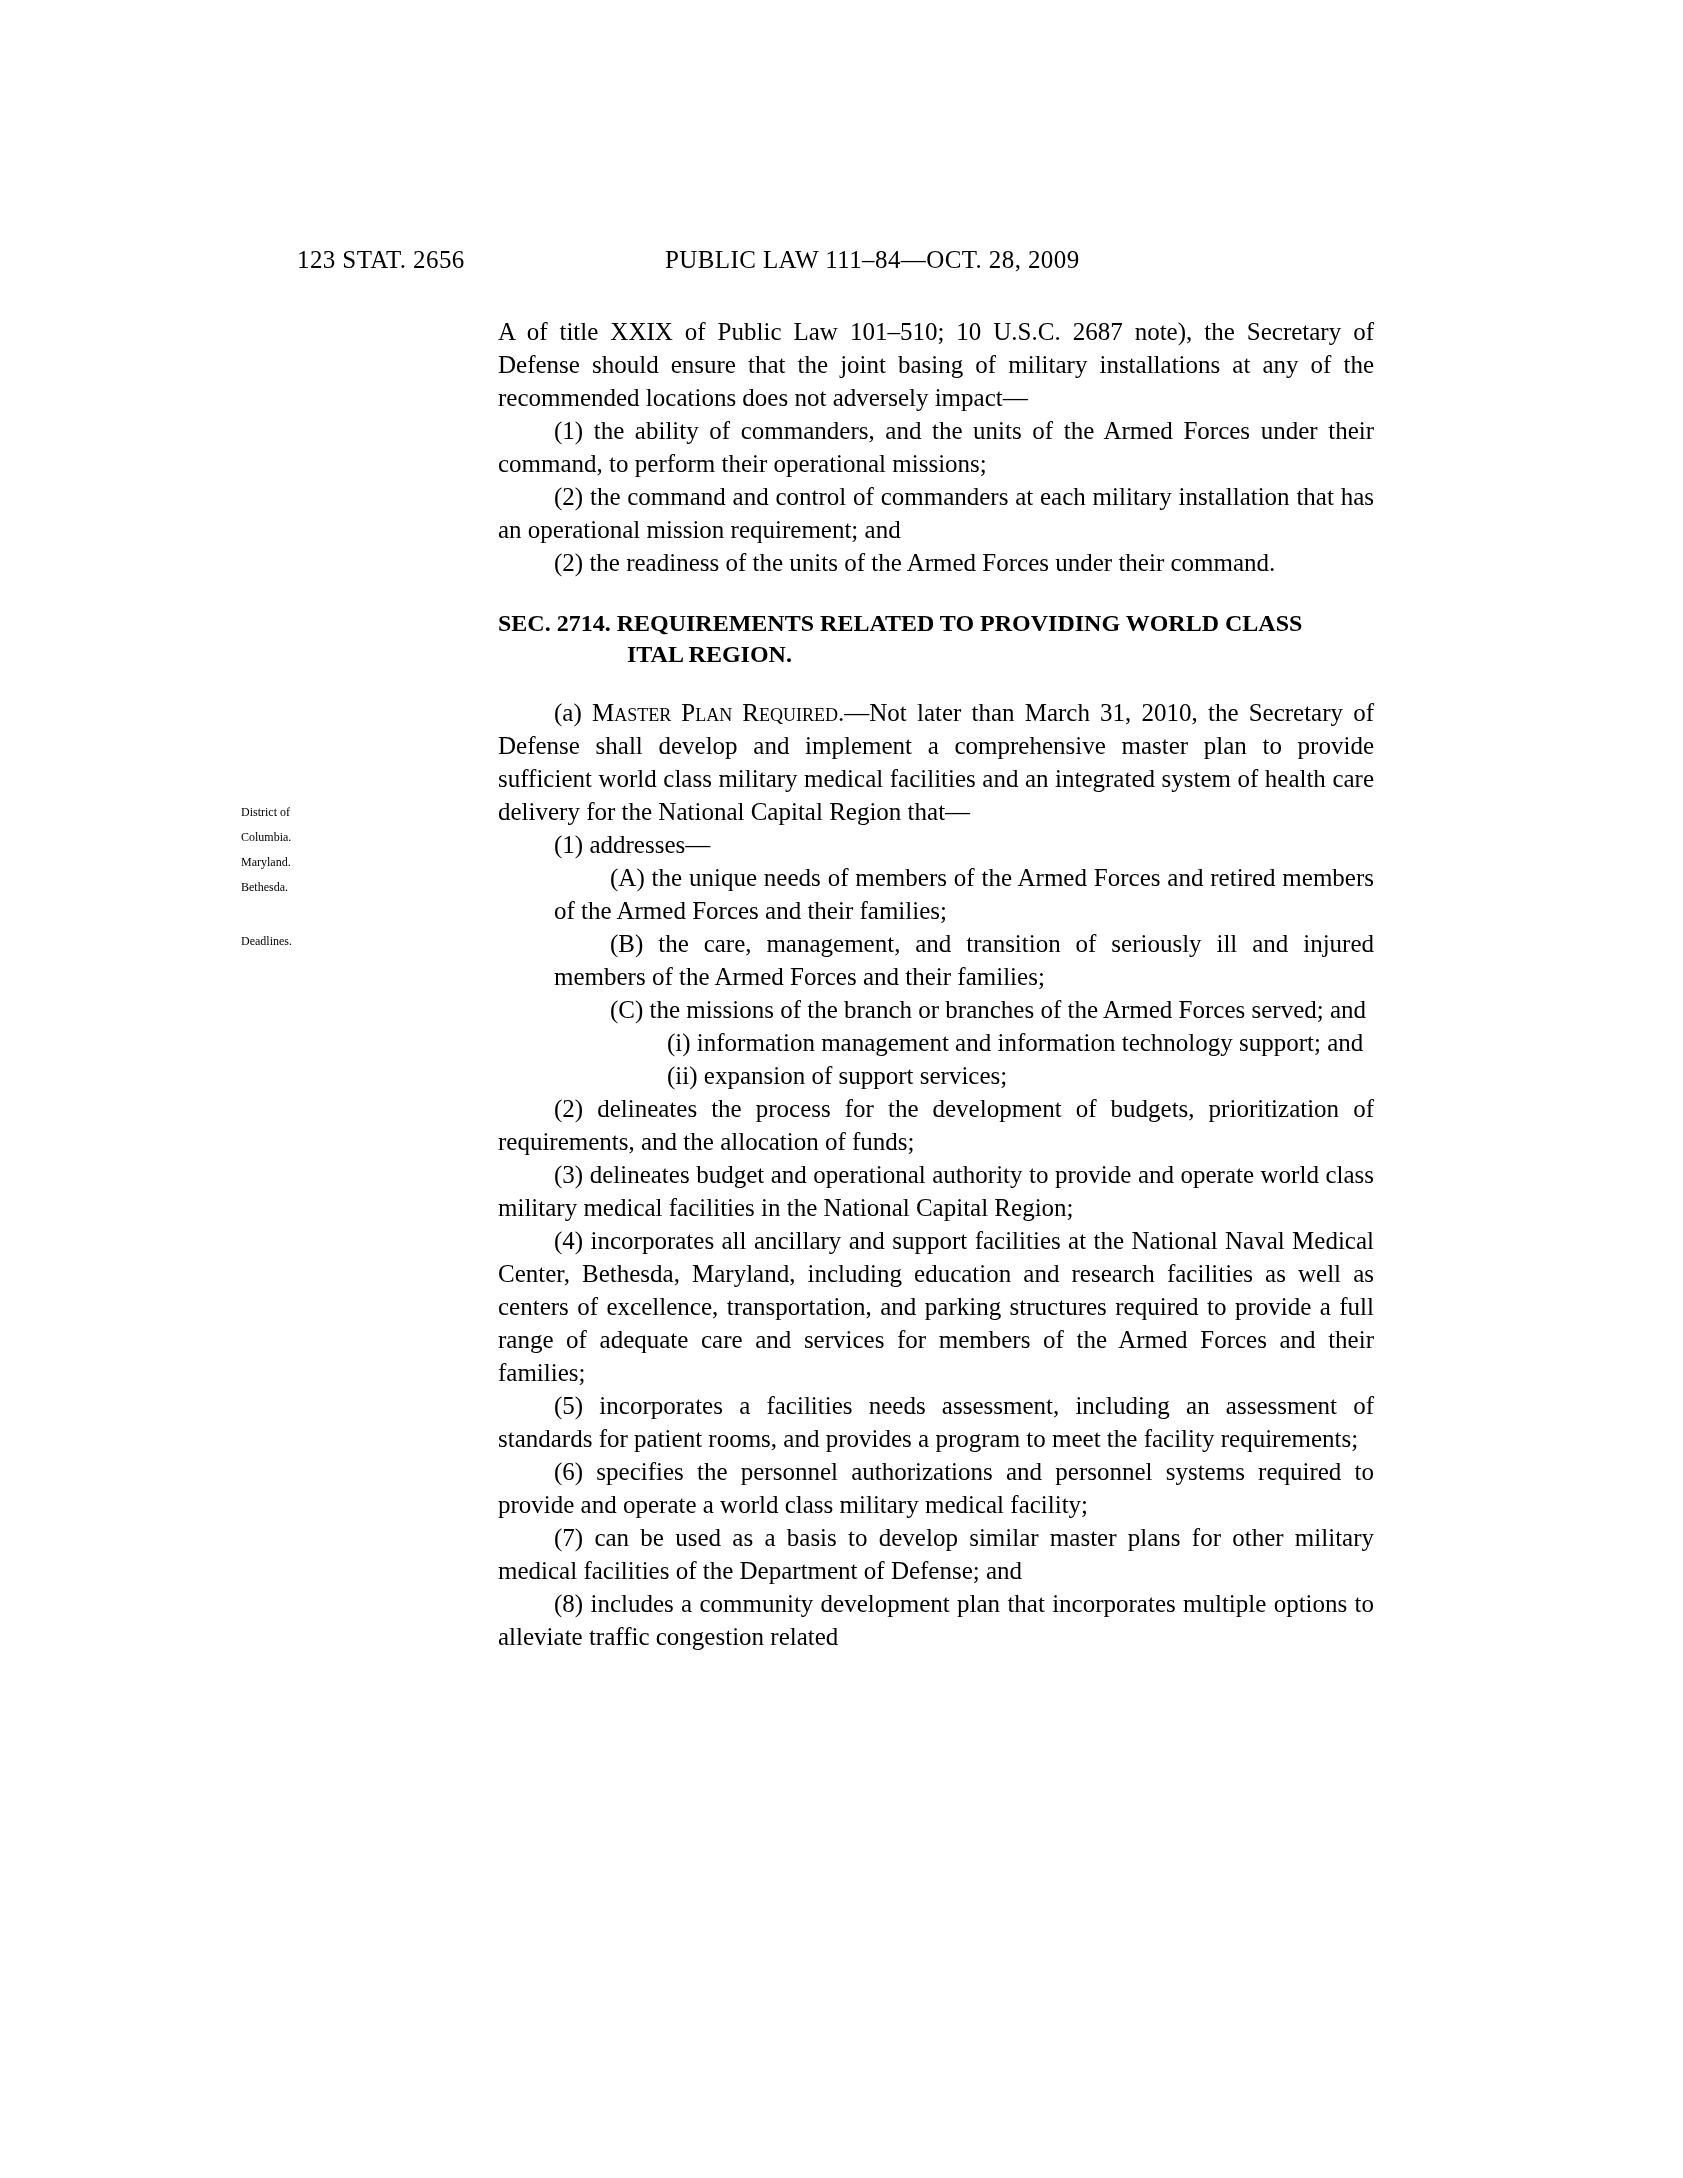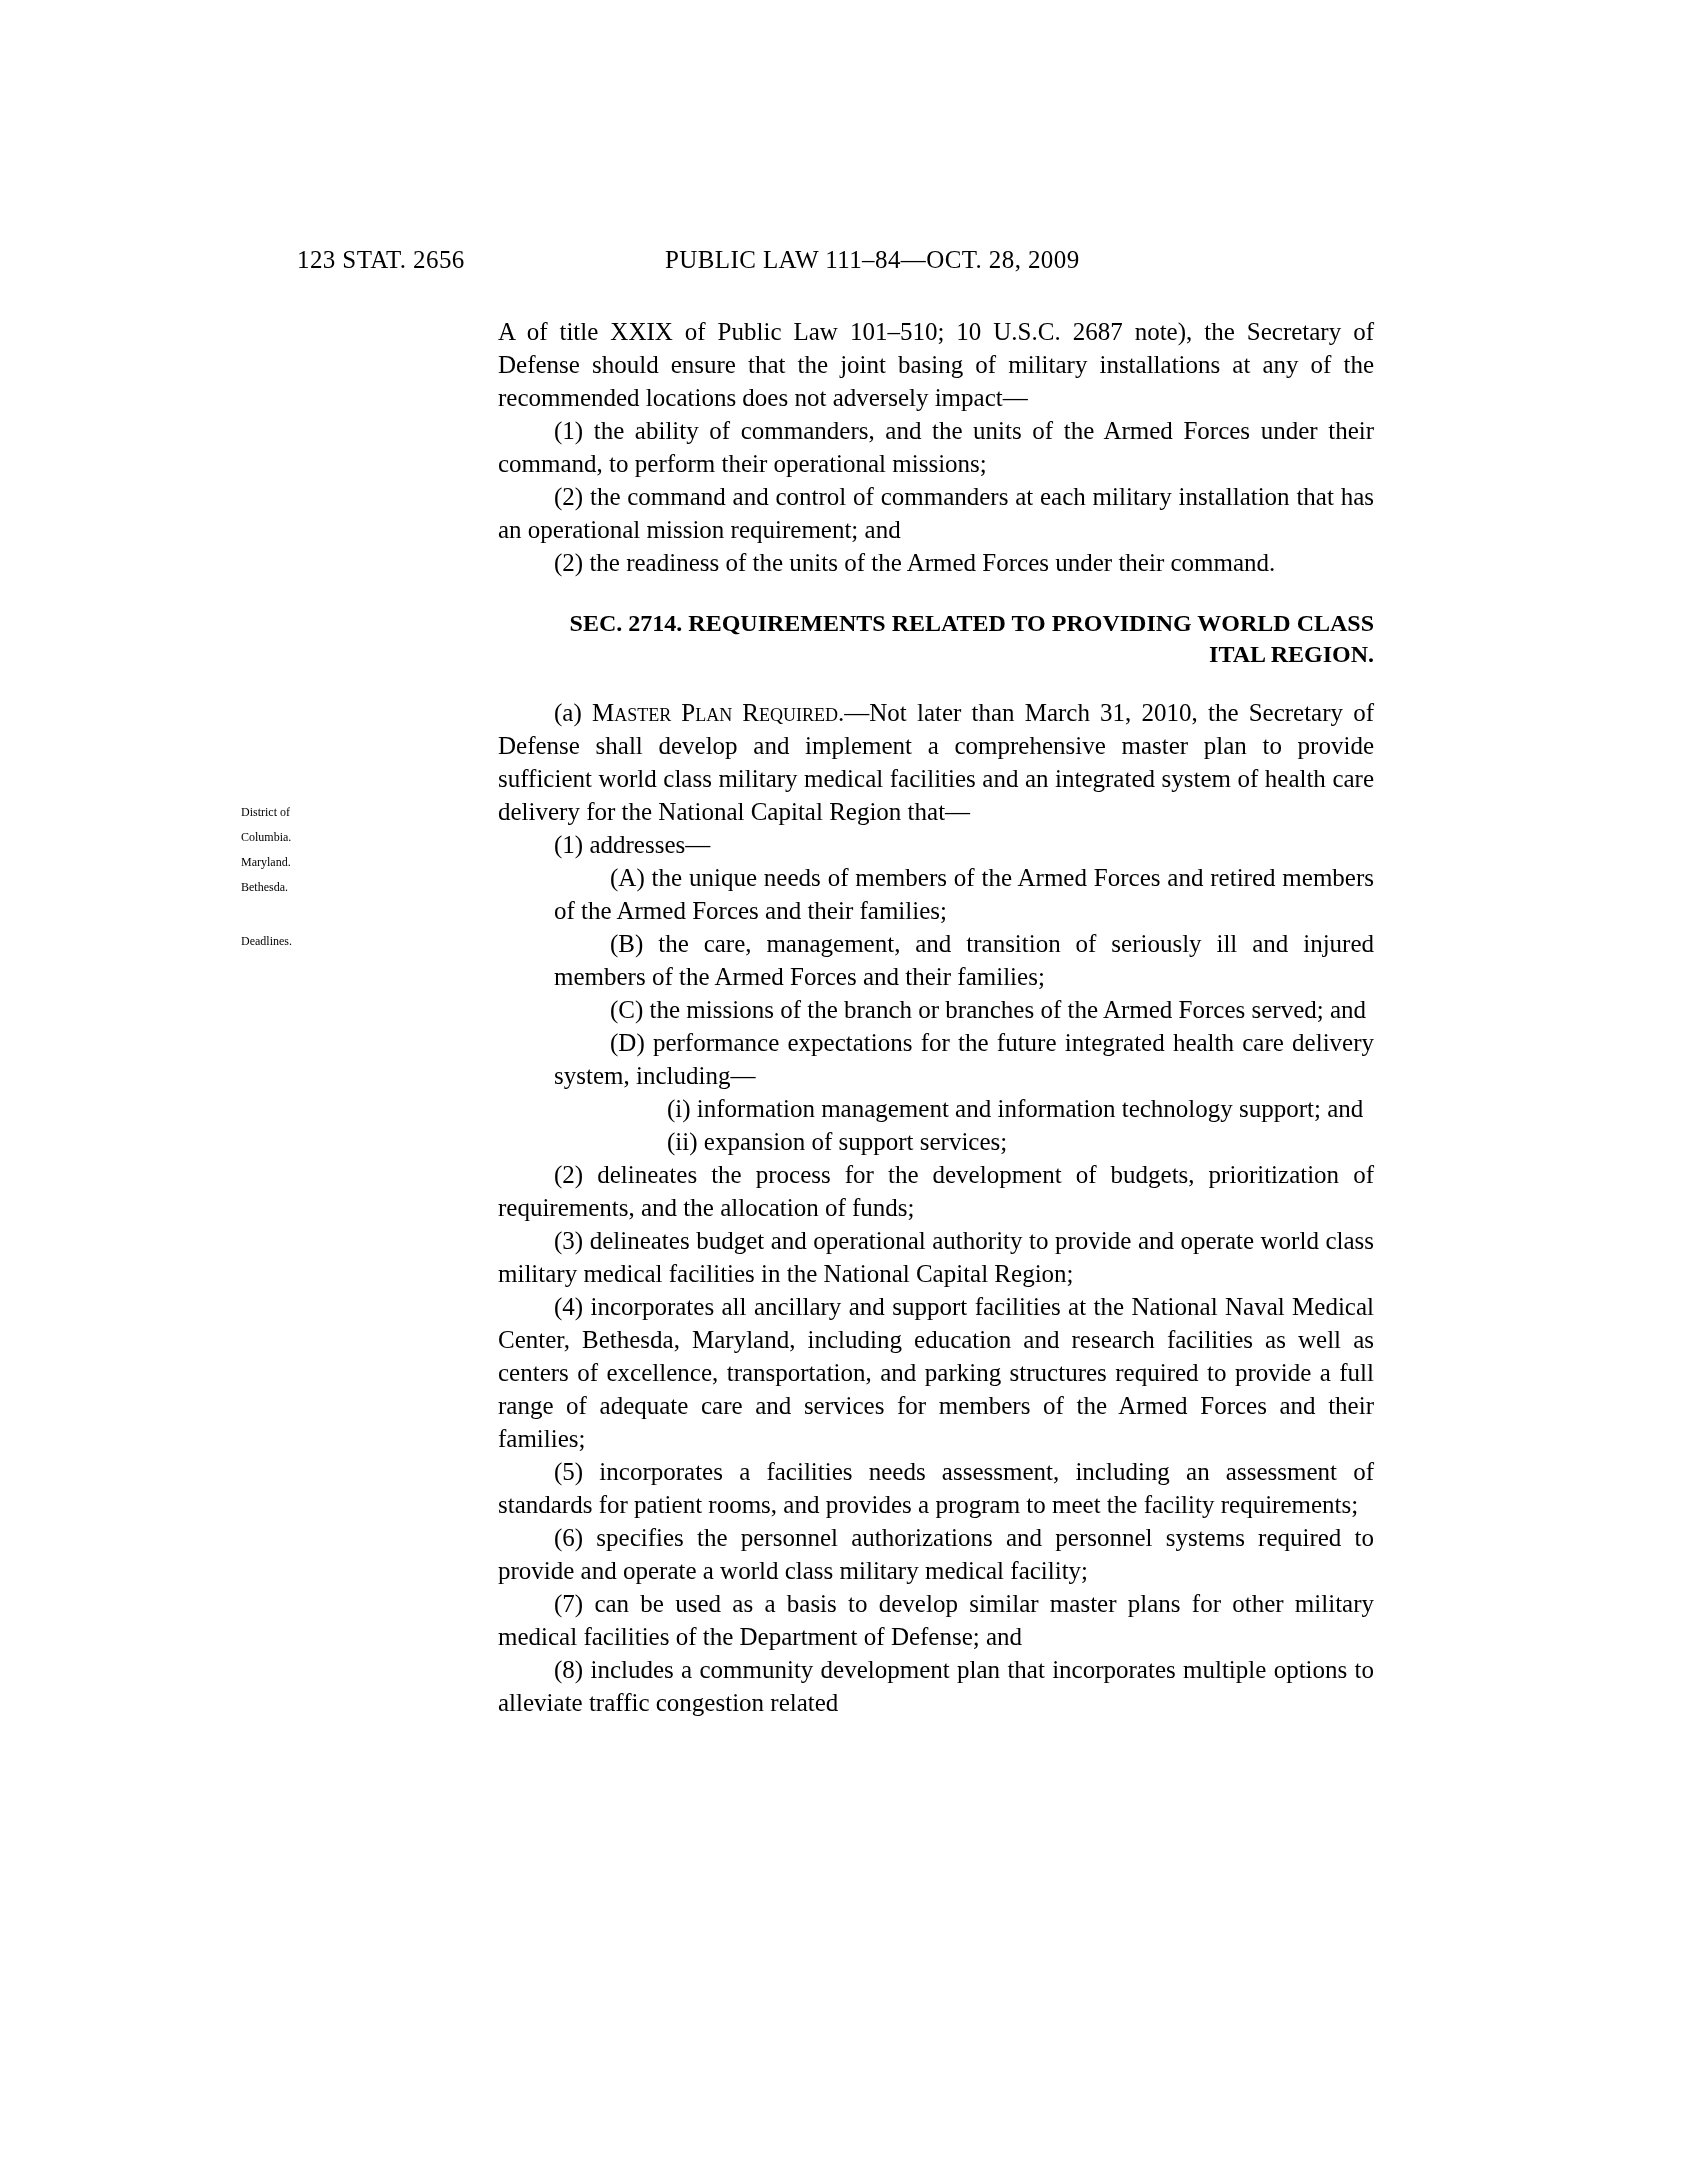--- a/index.html
+++ b/index.html
@@ -58,21 +58,21 @@
   .ind1 { padding-left: 0; text-indent: 56px; }
   .ind2 { padding-left: 56px; text-indent: 56px; }
   .ind3 { padding-left: 113px; text-indent: 56px; }
 
   .sec-head {
     margin-top: 29px;
     margin-bottom: 26px;
     font-weight: bold;
     font-size: 24px;
     line-height: 31px;
-    text-align: right;
+    text-align: left;
   }
   .sec-head .l1 { display: block; }
   .sec-head .l2 { display: block; padding-left: 129px; }
   .sec-head .l3 { display: block; padding-left: 129px; }
 
   .sidenotes {
     position: absolute;
     left: 241px;
     font-size: 12px;
     line-height: 25px;
@@ -118,21 +118,20 @@
       <span class="l3">ITAL REGION.</span>
     </div>
 
     <p class="ind1">
       <span>(a) <span class="sc">Master Plan Required.</span>—Not later than March 31, 2010, the Secretary of Defense shall develop and implement a comprehensive master plan to provide sufficient world class military medical facilities and an integrated system of health care delivery for the National Capital Region that—</span>
     </p>
     <p class="ind1">(1) addresses—</p>
     <p class="ind2">(A) the unique needs of members of the Armed Forces and retired members of the Armed Forces and their families;</p>
     <p class="ind2">(B) the care, management, and transition of seriously ill and injured members of the Armed Forces and their families;</p>
     <p class="ind2">(C) the missions of the branch or branches of the Armed Forces served; and</p>
-    <p class="ind2">(D) performance expectations for the future integrated health care delivery system, including—</p>
     <p class="ind3">(i) information management and information technology support; and</p>
     <p class="ind3">(ii) expansion of support services;</p>
     <p class="ind1">(2) delineates the process for the development of budgets, prioritization of requirements, and the allocation of funds;</p>
     <p class="ind1">(3) delineates budget and operational authority to provide and operate world class military medical facilities in the National Capital Region;</p>
     <p class="ind1">(4) incorporates all ancillary and support facilities at the National Naval Medical Center, Bethesda, Maryland, including education and research facilities as well as centers of excellence, transportation, and parking structures required to provide a full range of adequate care and services for members of the Armed Forces and their families;</p>
     <p class="ind1">(5) incorporates a facilities needs assessment, including an assessment of standards for patient rooms, and provides a program to meet the facility requirements;</p>
     <p class="ind1">(6) specifies the personnel authorizations and personnel systems required to provide and operate a world class military medical facility;</p>
     <p class="ind1">(7) can be used as a basis to develop similar master plans for other military medical facilities of the Department of Defense; and</p>
     <p class="ind1">(8) includes a community development plan that incorporates multiple options to alleviate traffic congestion related</p>
 

